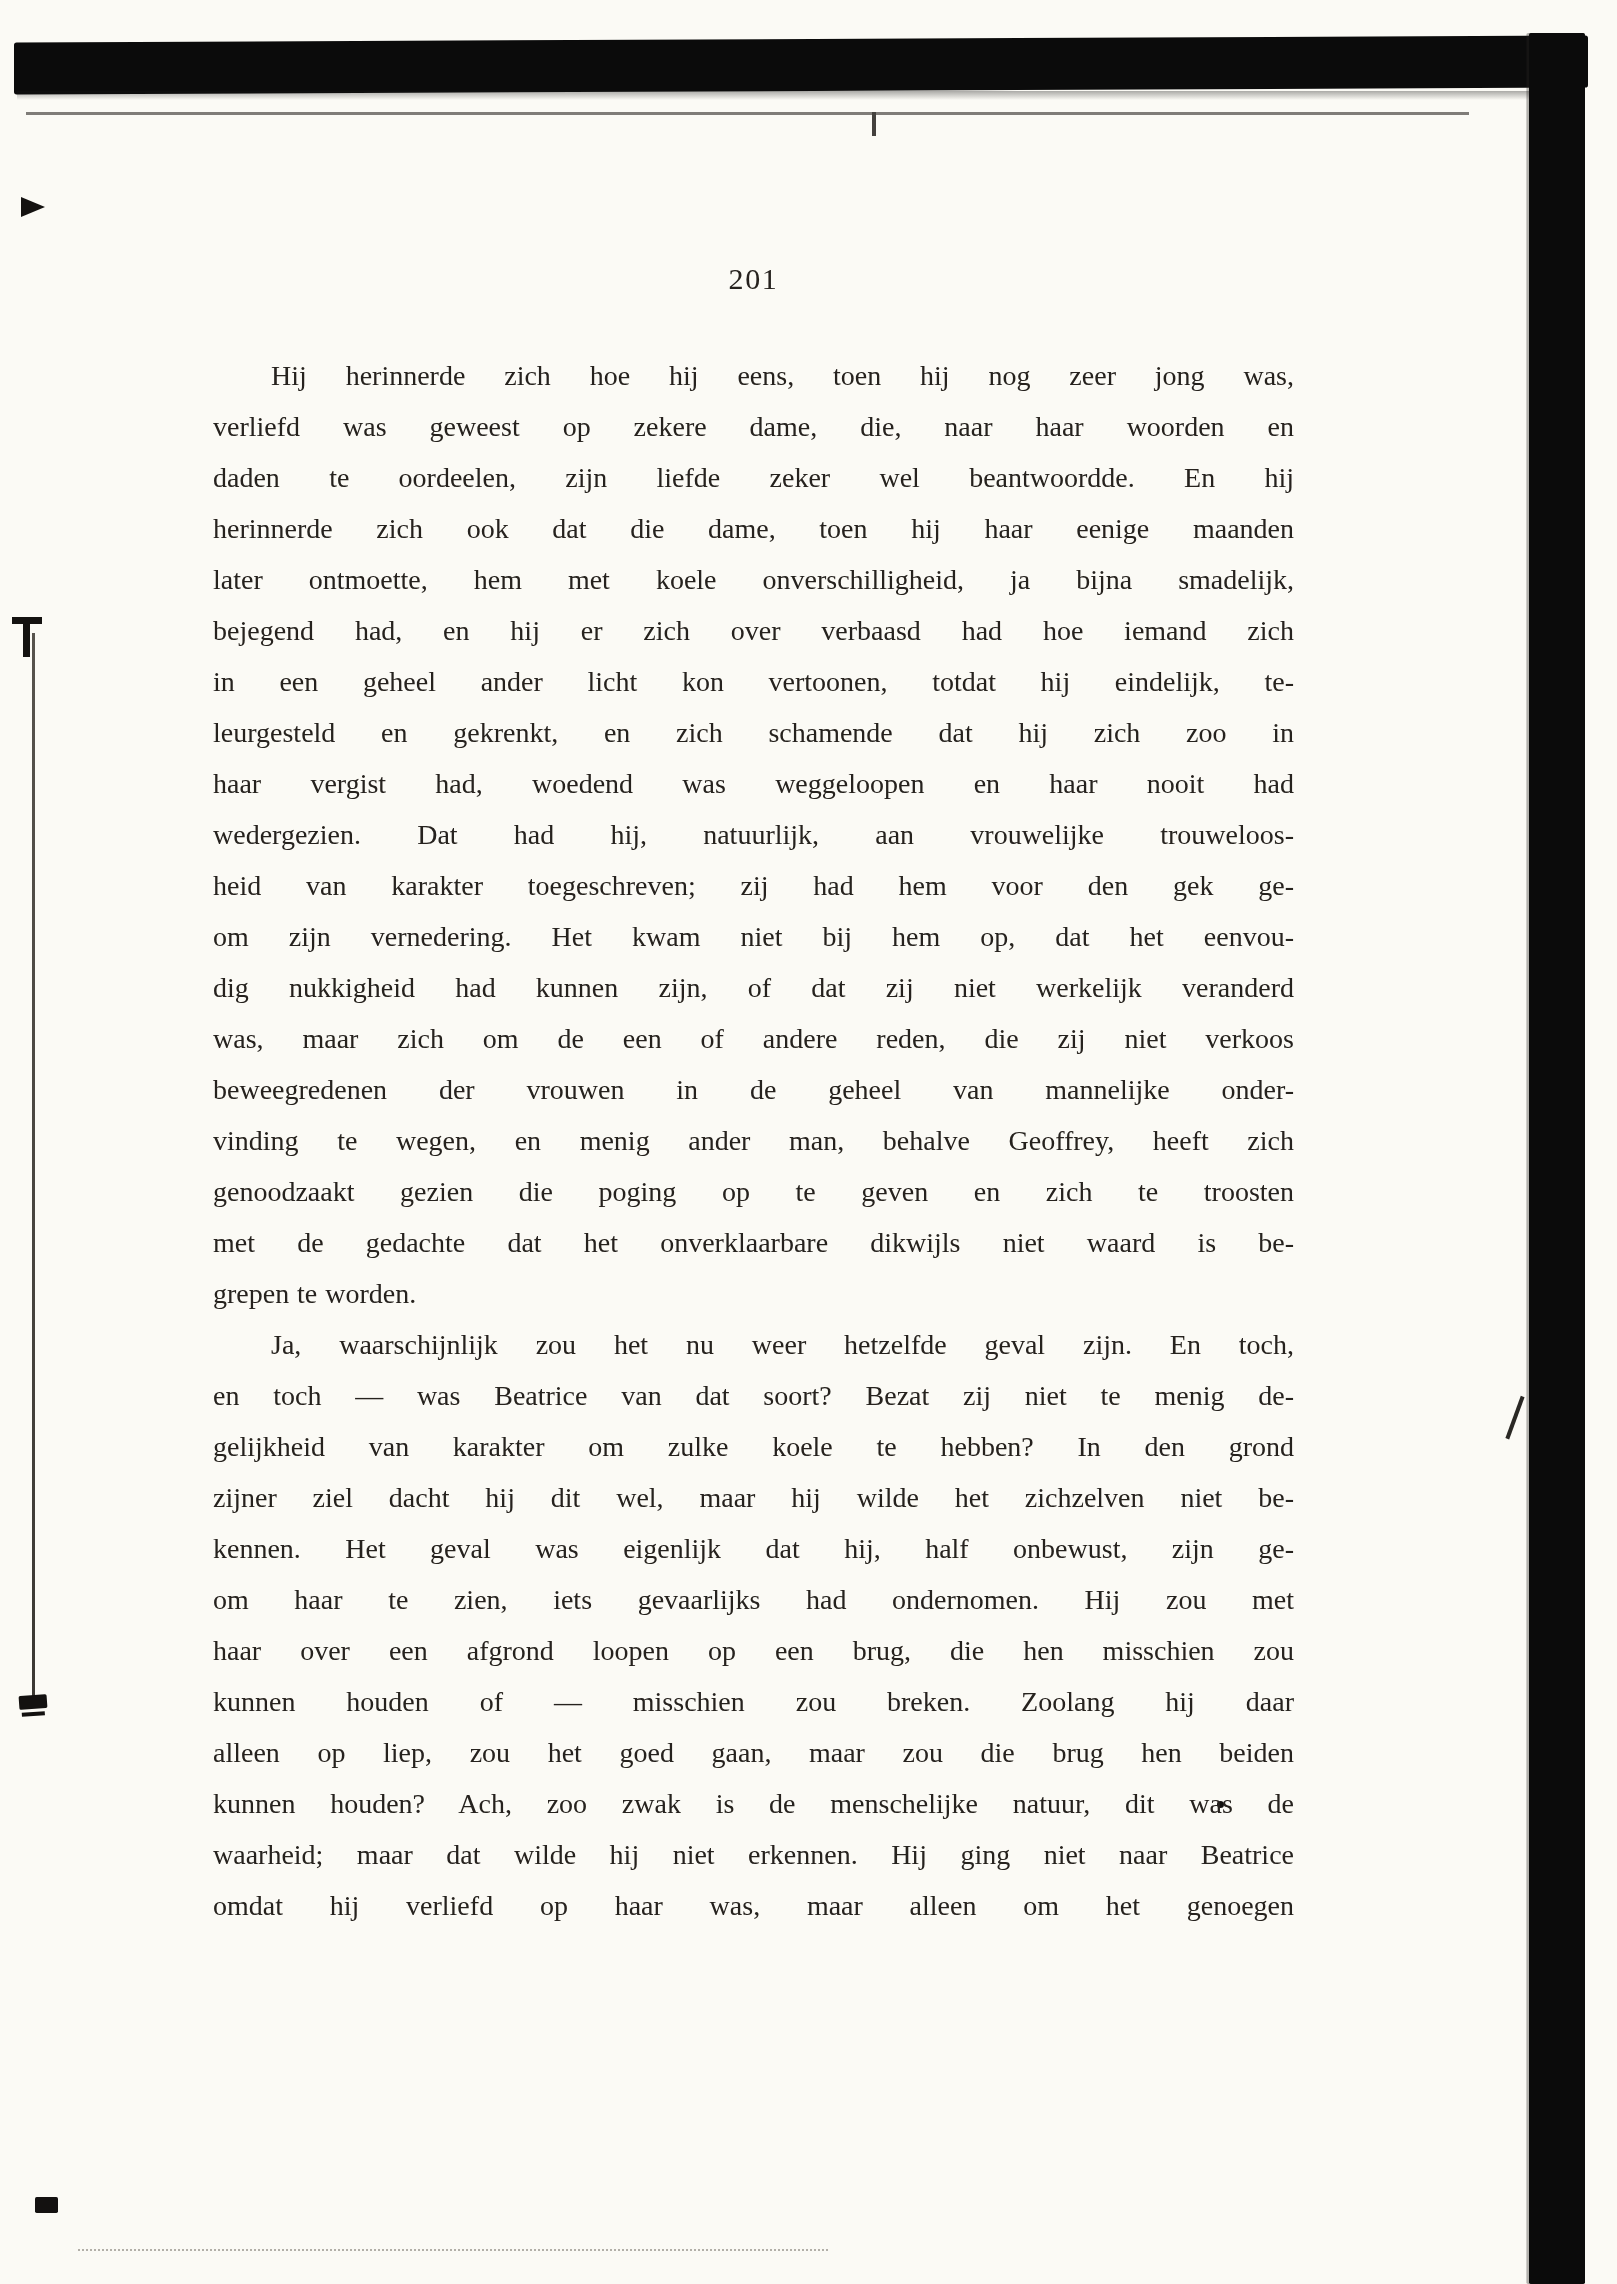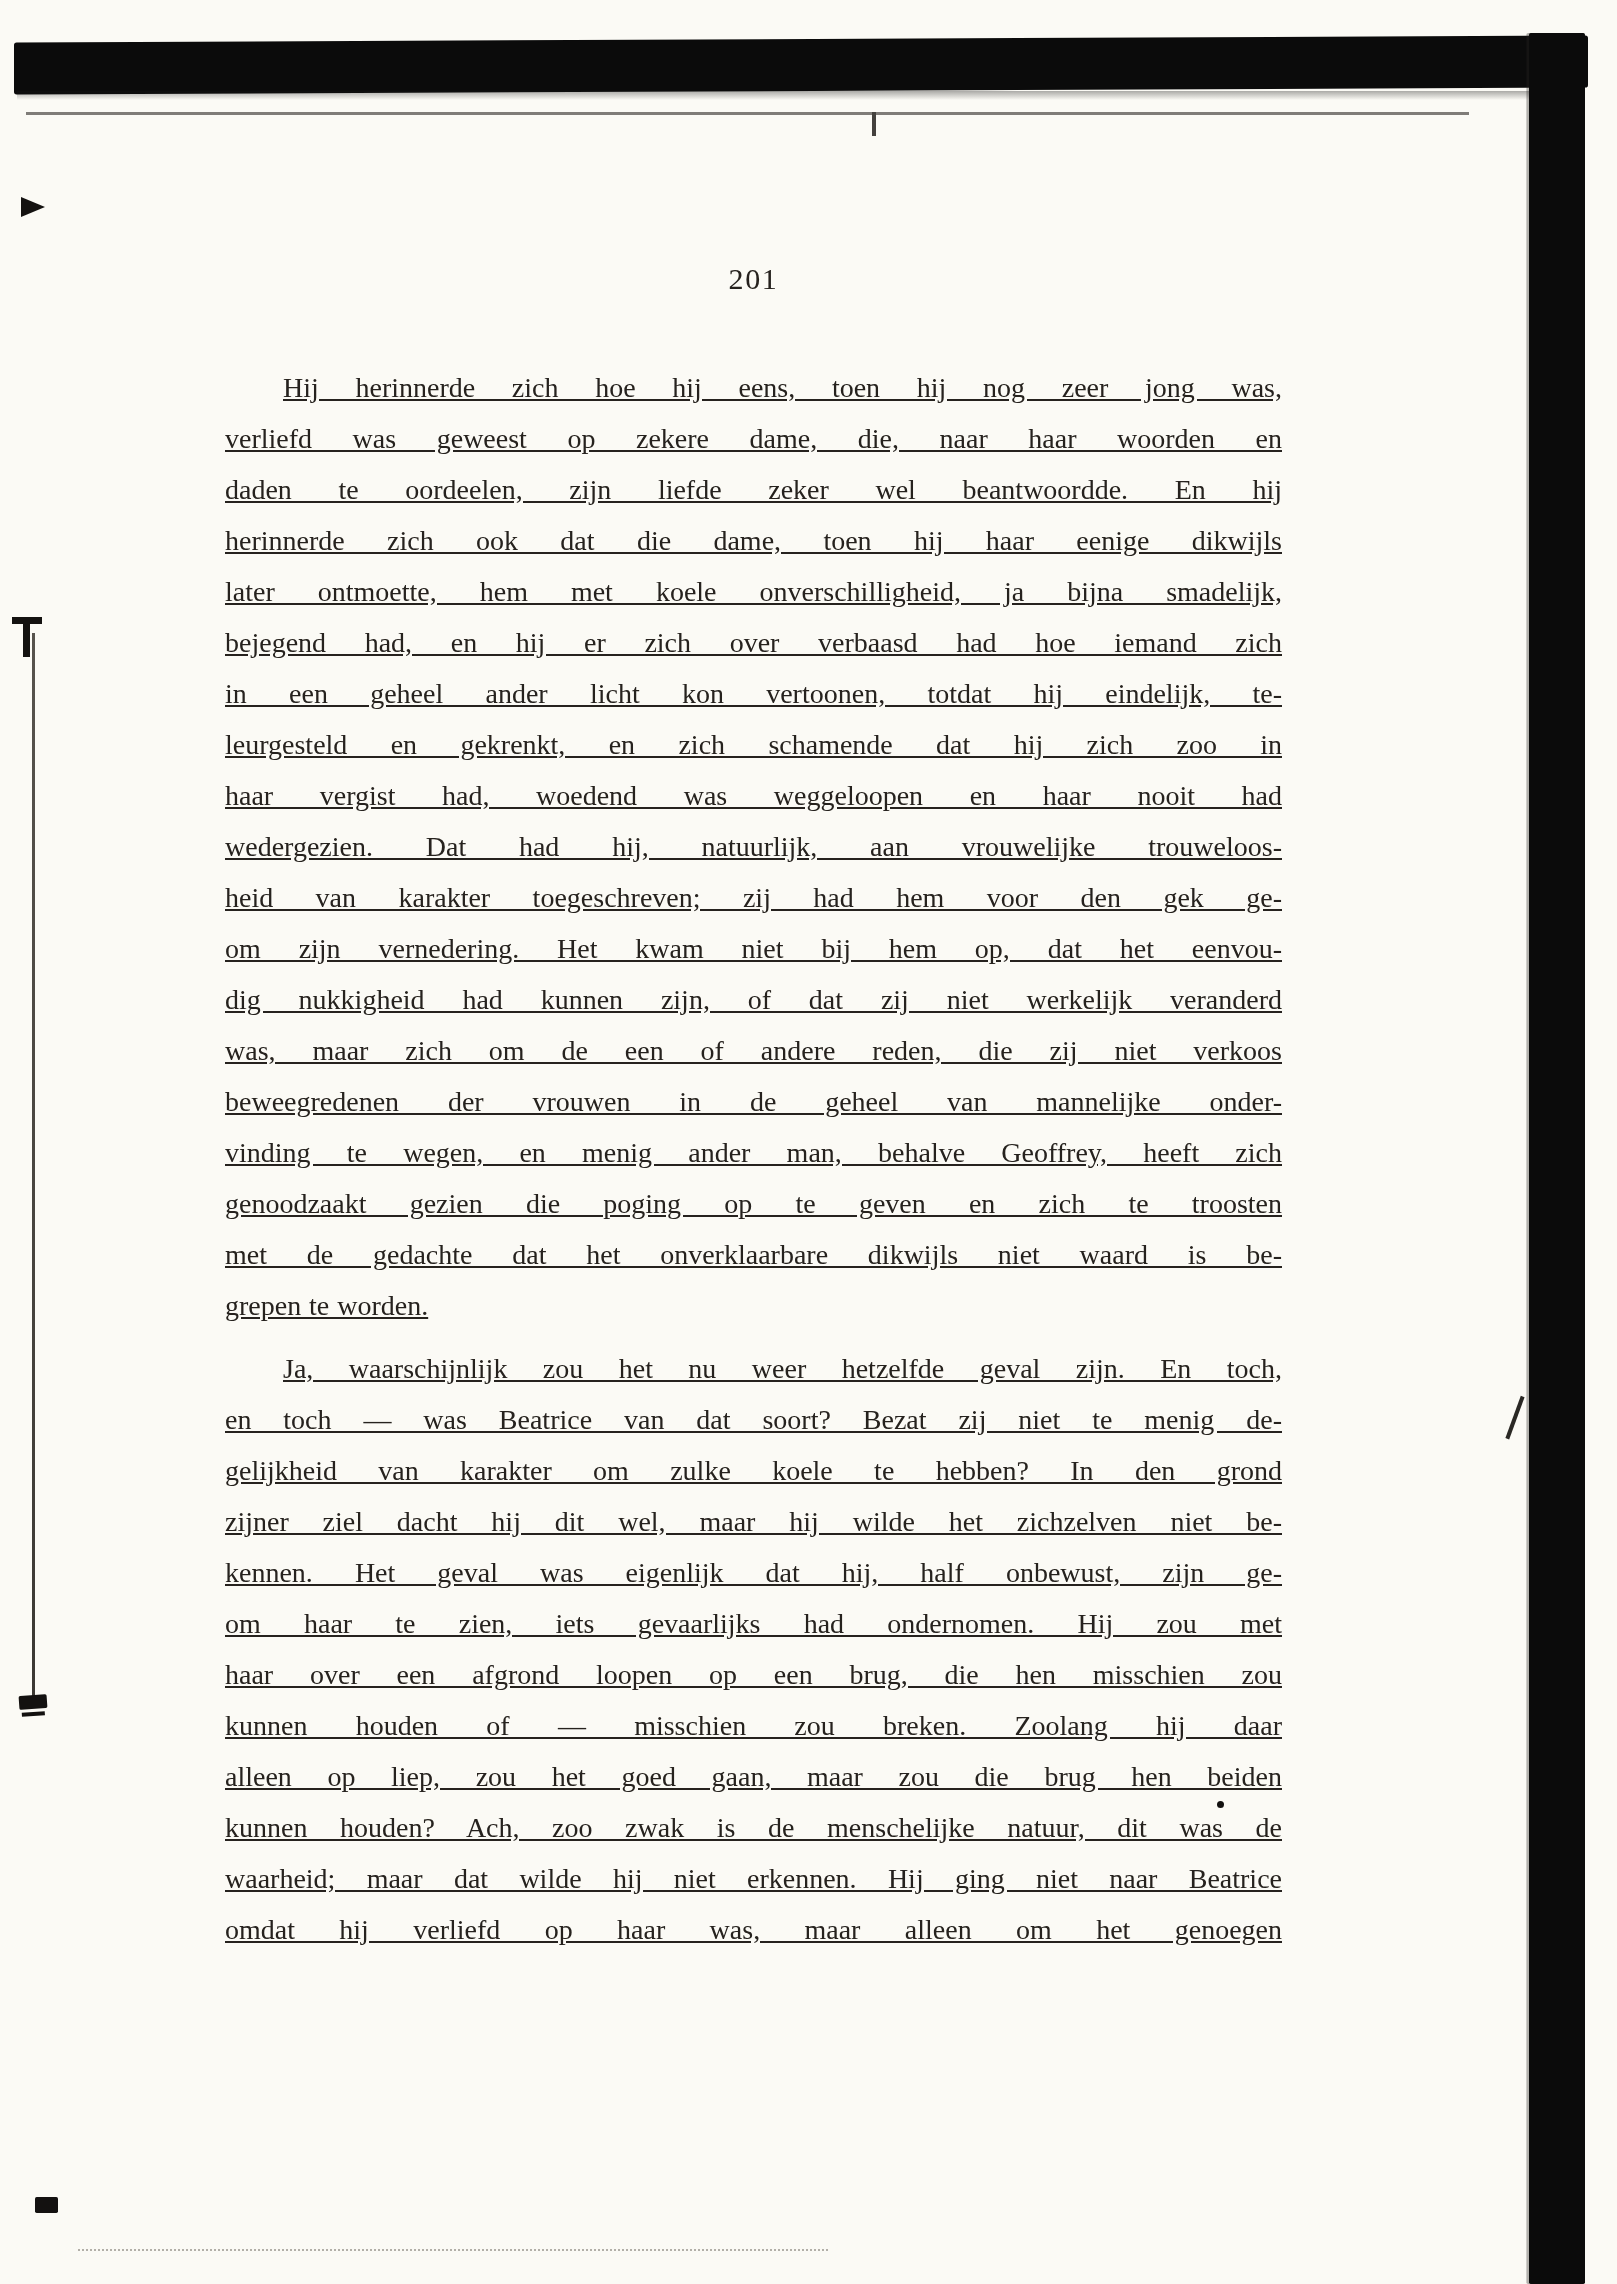--- a/index.html
+++ b/index.html
@@ -125,21 +125,21 @@
     text-align: center;
     font-size: 30px;
     letter-spacing: 1.7px;
   }
   .text-block {
     position: absolute;
     top: 350px; left: 213px;
     width: 1081px;
     font-size: 28px;
   }
-  .para { margin: 12px; padding: 0; text-decoration: underline; }
+  .para { margin: 0; padding: 0; }
   .line {
     height: 51px;
     line-height: 51px;
     text-align: justify;
     text-align-last: justify;
     -moz-text-align-last: justify;
     text-justify: inter-word;
     overflow: hidden;
     word-spacing: 0.9px;
   }
@@ -165,21 +165,21 @@
   <div class="slash-mark"></div>
   <div class="ink-dot"></div>
 
   <div class="page-number">201</div>
 
   <div class="text-block">
     <div class="para">
       <div class="line indent">Hij herinnerde zich hoe hij eens, toen hij nog zeer jong was,</div>
       <div class="line">verliefd was geweest op zekere dame, die, naar haar woorden en</div>
       <div class="line">daden te oordeelen, zijn liefde zeker wel beantwoordde. En hij</div>
-      <div class="line">herinnerde zich ook dat die dame, toen hij haar eenige dikwijls</div>
+      <div class="line">herinnerde zich ook dat die dame, toen hij haar eenige maanden</div>
       <div class="line">later ontmoette, hem met koele onverschilligheid, ja bijna smadelijk,</div>
       <div class="line">bejegend had, en hij er zich over verbaasd had hoe iemand zich</div>
       <div class="line">in een geheel ander licht kon vertoonen, totdat hij eindelijk, te-</div>
       <div class="line">leurgesteld en gekrenkt, en zich schamende dat hij zich zoo in</div>
       <div class="line">haar vergist had, woedend was weggeloopen en haar nooit had</div>
       <div class="line">wedergezien. Dat had hij, natuurlijk, aan vrouwelijke trouweloos-</div>
       <div class="line">heid van karakter toegeschreven; zij had hem voor den gek ge-</div>
       <div class="line">om zijn vernedering. Het kwam niet bij hem op, dat het eenvou-</div>
       <div class="line">dig nukkigheid had kunnen zijn, of dat zij niet werkelijk veranderd</div>
       <div class="line">was, maar zich om de een of andere reden, die zij niet verkoos</div>

